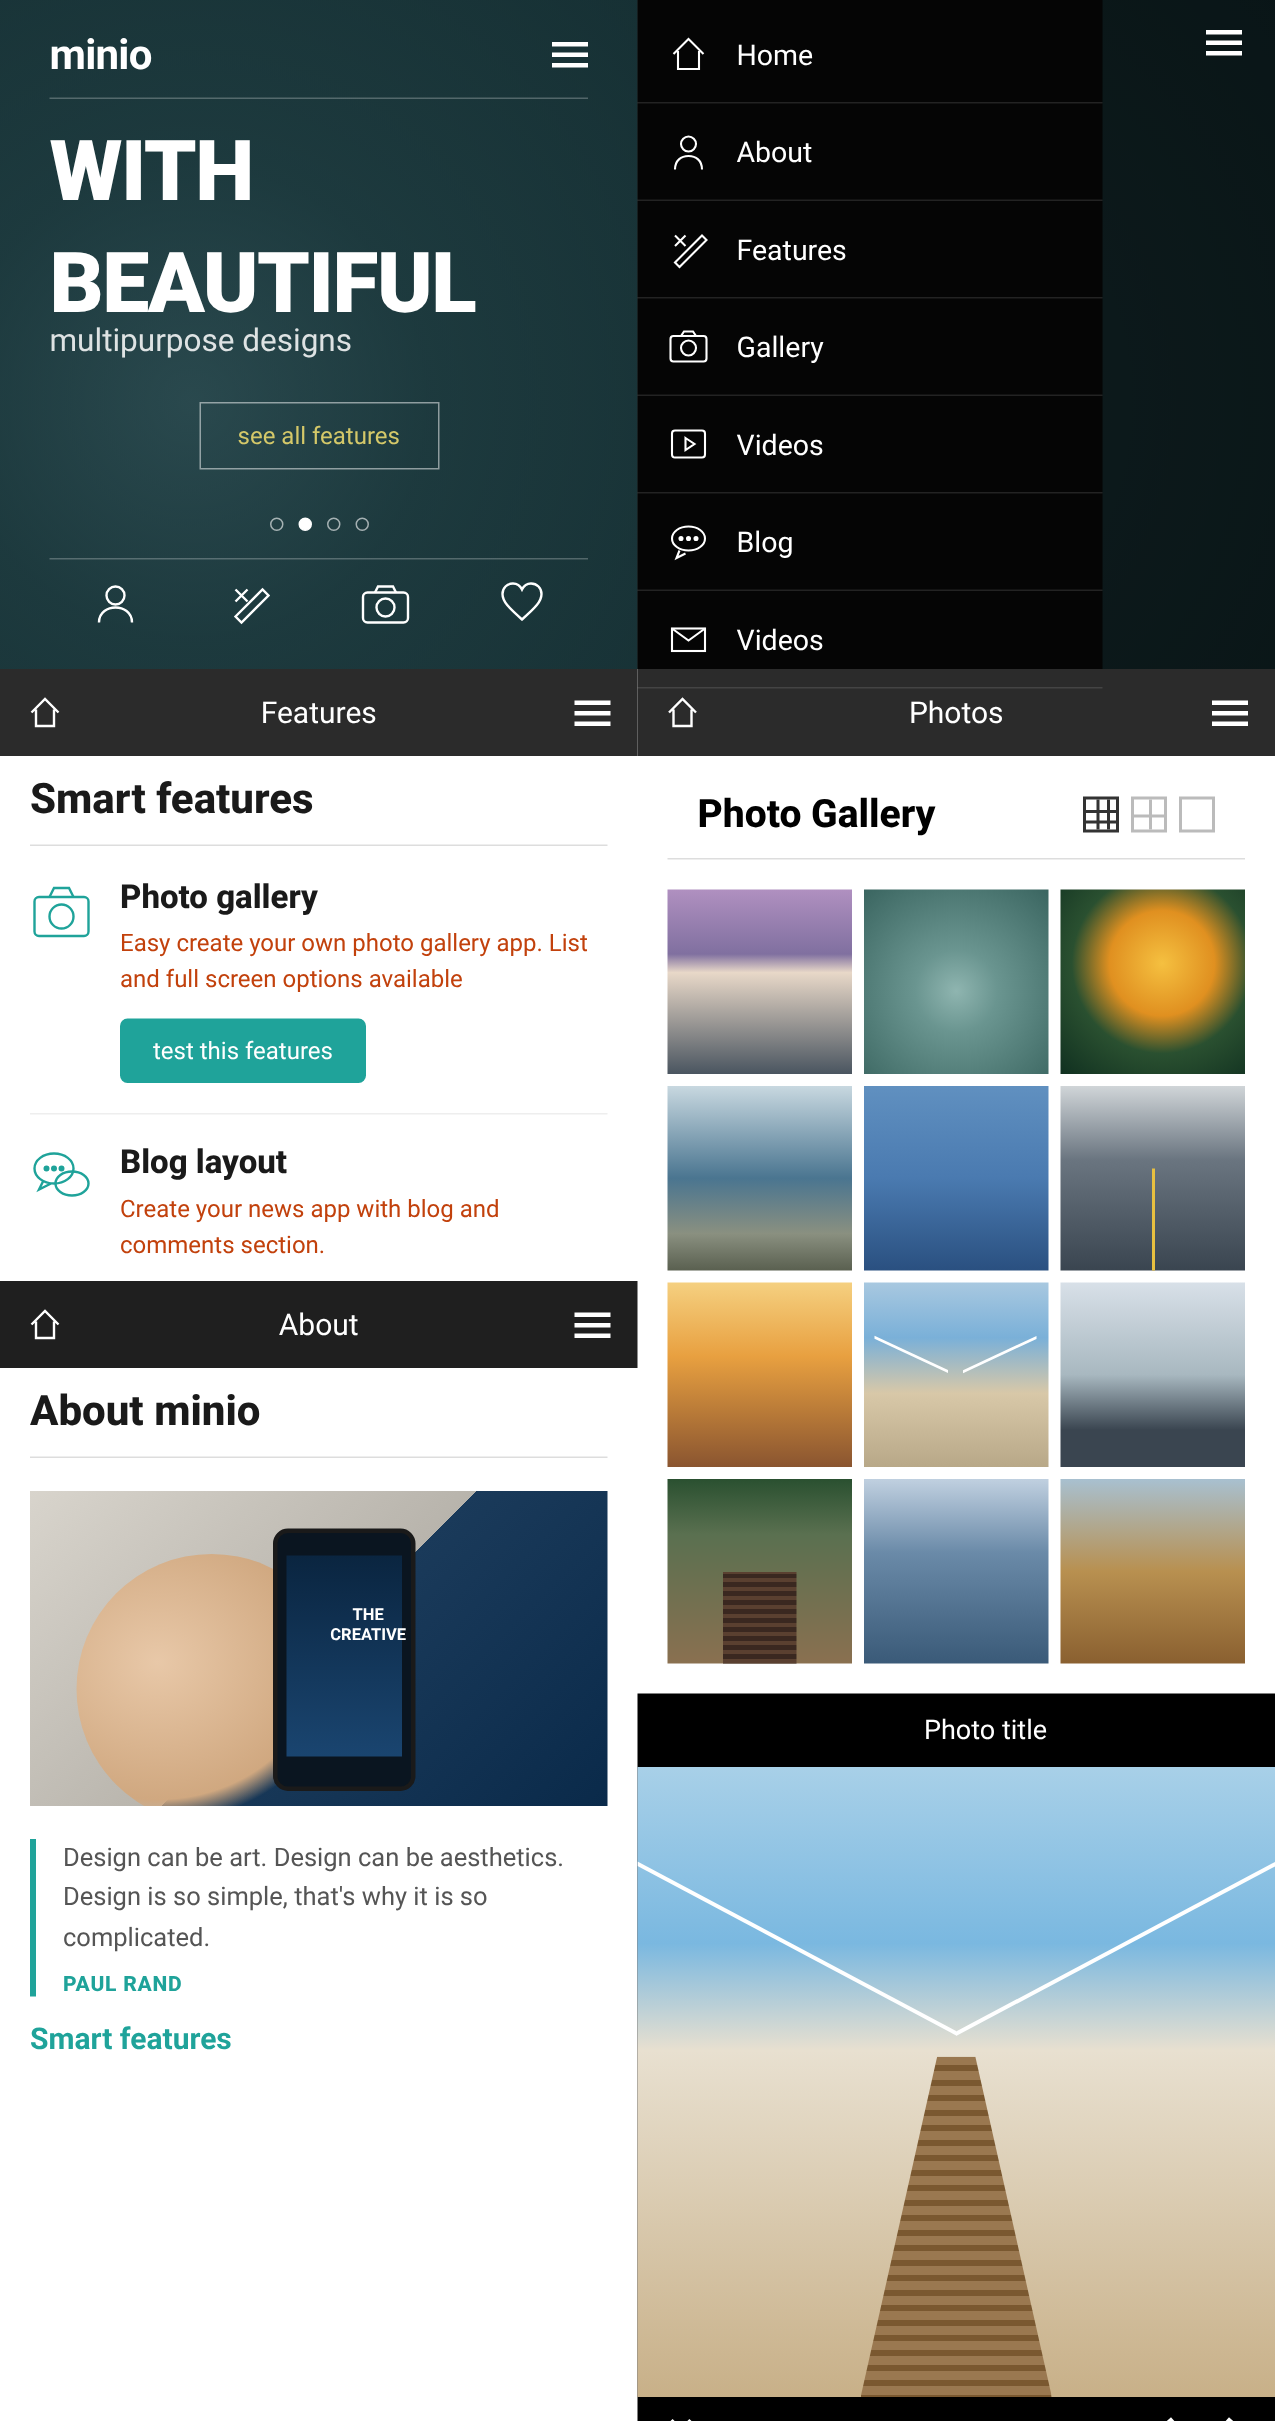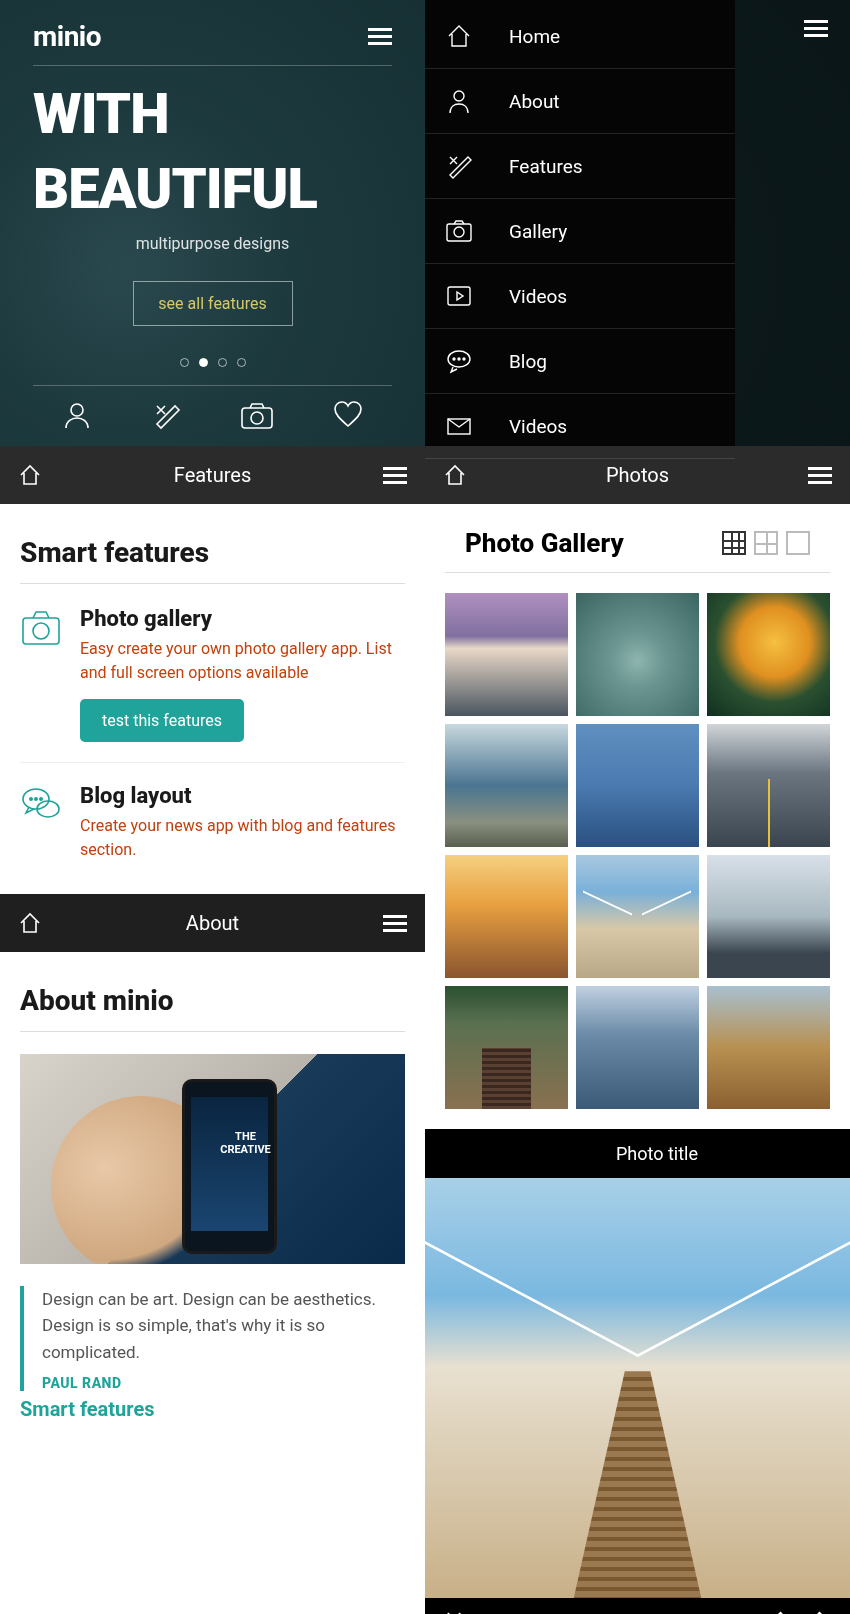--- a/index.html
+++ b/index.html
@@ -7,55 +7,55 @@
 .row { display: flex; }
 .col { width: 50%; position: relative; }
 
 
 .hero { height: 446px; background: linear-gradient(rgba(20,50,55,0.6),rgba(20,50,55,0.6)), radial-gradient(circle at 30% 60%, #4a6b70 0%, #2a4548 40%, #1a2e30 100%); color: #fff; padding: 20px 33px 0; display: flex; flex-direction: column; }
 .hero-top { display: flex; justify-content: space-between; align-items: center; padding-bottom: 12px; border-bottom: 1px solid rgba(255,255,255,0.25); }
 .logo { font-size: 28px; font-weight: 700; letter-spacing: -0.5px; }
 .hamb { display: flex; flex-direction: column; gap: 4px; cursor: pointer; }
 .hamb span { width: 24px; height: 3px; background: #fff; }
 .hero-h1 { font-size: 56px; font-weight: 900; letter-spacing: -1px; text-align: left; line-height: 0.95; margin-top: 22px; }
-.hero-sub { font-size: 16px; text-align: center; margin-top: 18px; color: rgba(255,255,255,0.85); }
+.hero-sub { font-size: 21px; color: rgba(255,255,255,0.85); }
 .hero-btn { display: block; width: 160px; margin: 28px auto 0; padding: 12px 0; border: 1px solid rgba(255,255,255,0.5); text-align: center; color: #d4c869; font-size: 16px; }
 .dots { display: flex; gap: 10px; justify-content: center; margin-top: 32px; }
 .dot { width: 9px; height: 9px; border-radius: 50%; border: 1px solid rgba(255,255,255,0.6); }
 .dot.active { background: #fff; border-color: #fff; }
 .hero-icons { display: flex; justify-content: space-around; margin-top: 18px; padding: 14px 0; border-top: 1px solid rgba(255,255,255,0.25); }
 .hero-icons svg { stroke: #fff; }
 
 
 .hero.dim::after { content: ''; position: absolute; inset: 0; background: rgba(0,0,0,0.55); }
 .drawer { position: absolute; top: 0; left: 0; width: 73%; height: 446px; background: #050505; z-index: 2; padding-top: 4px; }
-.drawer-item { display: flex; align-items: center; gap: 36px; padding: 18px 20px; border-bottom: 1px solid rgba(255,255,255,0.12); color: #fff; font-size: 19px; }
+.drawer-item { display: flex; align-items: center; gap: 18px; padding: 18px 20px; border-bottom: 1px solid rgba(255,255,255,0.12); color: #fff; font-size: 19px; }
 .drawer-item svg { width: 28px; height: 28px; stroke: #fff; fill: none; stroke-width: 1.4; }
 .dim .hamb { position: absolute; top: 20px; right: 22px; z-index: 3; }
 
 
 .darkbar { height: 58px; background: #2b2b2b; color: #fff; display: flex; align-items: center; justify-content: space-between; padding: 0 18px; }
 .darkbar .title { font-size: 20px; font-weight: 400; }
 .darkbar svg { stroke: #fff; }
 
 
-.content { padding: 32px 20px; background: #fff; }
+.content { padding: 12px 20px; background: #fff; }
 .h2 { font-size: 28px; font-weight: 800; color: #1a1a1a; padding-bottom: 14px; border-bottom: 1px solid #ddd; margin-bottom: 22px; }
 .feat { display: flex; gap: 18px; padding-bottom: 20px; margin-bottom: 20px; border-bottom: 1px solid #eee; }
 .feat svg { width: 42px; height: 42px; stroke: #1fa39a; fill: none; stroke-width: 1.6; flex-shrink: 0; }
 .feat h3 { font-size: 22px; font-weight: 800; color: #1a1a1a; margin-bottom: 6px; }
 .feat p { font-size: 16px; color: #c2410c; line-height: 1.5; }
 .tealbtn { display: inline-block; background: #1fa39a; color: #fff; border-radius: 5px; padding: 12px 22px; margin-top: 14px; font-size: 16px; }
 
 .about-img { width: 100%; height: 210px; background: linear-gradient(135deg,#d8d4cc 0%,#b8b4ac 50%,#1a3a5a 50%,#0a2a4a 100%); margin-bottom: 22px; position: relative; overflow: hidden; }
 .about-img::after { content:'THE\A CREATIVE'; white-space:pre; position:absolute; left:52%; top:36%; color:#fff; font-size:11px; font-weight:700; text-align:center; }
 .hand { position:absolute; left:8%; top:20%; width:180px; height:180px; background: radial-gradient(ellipse at 30% 40%, #e8c8a8 0%, #d0a880 60%, transparent 70%); border-radius:50%; }
 .phone { position:absolute; left:42%; top:12%; width:95px; height:175px; background:#0a1520; border-radius:10px; border:3px solid #1a1a1a; }
 .phone::before { content:''; position:absolute; inset:15px 6px 20px; background:linear-gradient(#0a2540,#1a4570); }
-.quote { border-left: 4px solid #1fa39a; padding-left: 18px; margin-bottom: 6px; }
+.quote { border-left: 4px solid #1fa39a; padding-left: 18px; margin-bottom: 16px; }
 .quote p { font-size: 17px; color: #555; line-height: 1.55; margin-bottom: 10px; }
 .quote .author { font-size: 14px; font-weight: 800; color: #1fa39a; letter-spacing: 0.5px; }
 .link { color: #1fa39a; font-size: 20px; font-weight: 700; }
 
 
 .galhead { display: flex; align-items: center; padding: 24px 20px 14px; border-bottom: 1px solid #ddd; margin: 0 20px; }
 .galhead h2 { font-size: 26px; font-weight: 800; flex: 1; }
 .gridicons { display: flex; gap: 8px; }
 .gridicon { width: 24px; height: 24px; border: 2px solid #333; position: relative; }
 .gridicon.g3::before, .gridicon.g3::after { content:''; position:absolute; background:#333; }
@@ -250,21 +250,21 @@
         <svg viewBox="0 0 42 42">
             <ellipse cx="16" cy="16" rx="13" ry="10"></ellipse>
             <path d="M9 24l-3 6 8-4"></path>
             <ellipse cx="28" cy="26" rx="11" ry="8"></ellipse>
             <circle cx="11" cy="16" r="1.2" fill="#1fa39a"></circle>
             <circle cx="16" cy="16" r="1.2" fill="#1fa39a"></circle>
             <circle cx="21" cy="16" r="1.2" fill="#1fa39a"></circle>
           </svg>
         <div>
           <h3>Blog layout</h3>
-          <p>Create your news app with blog and features section.</p>
+          <p>Create your news app with blog and comments section.</p>
         </div>
       </div>
     </div>
 
     <div class="darkbar" style="background:#1f1f1f">
       <svg width="24" height="24">
           <path d="M3 12L12 3l9 9M6 10v11h12V10"></path>
         </svg>
       <span class="title">About</span>
       <div class="hamb">

